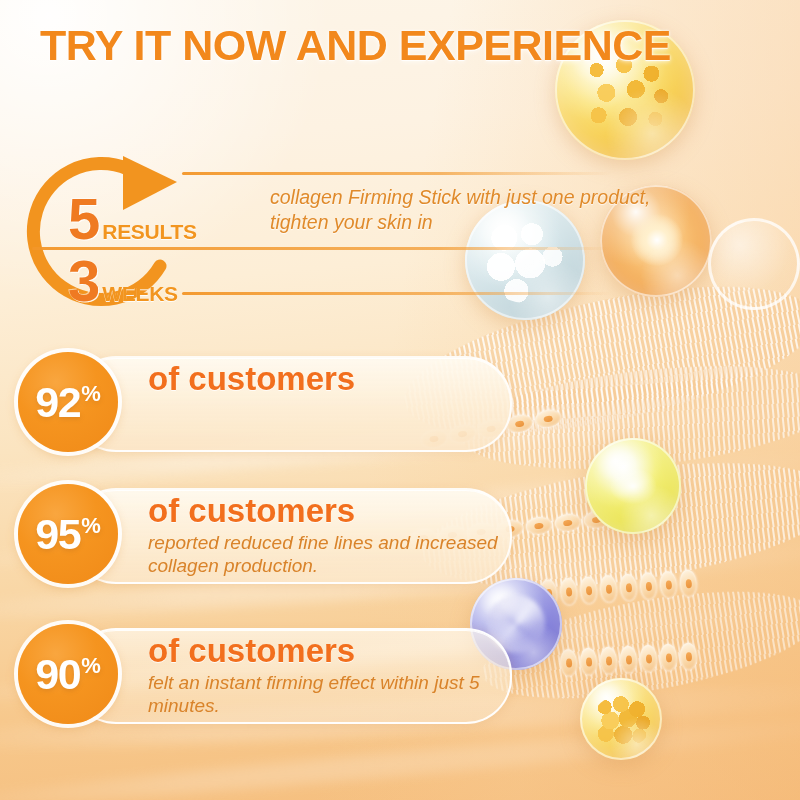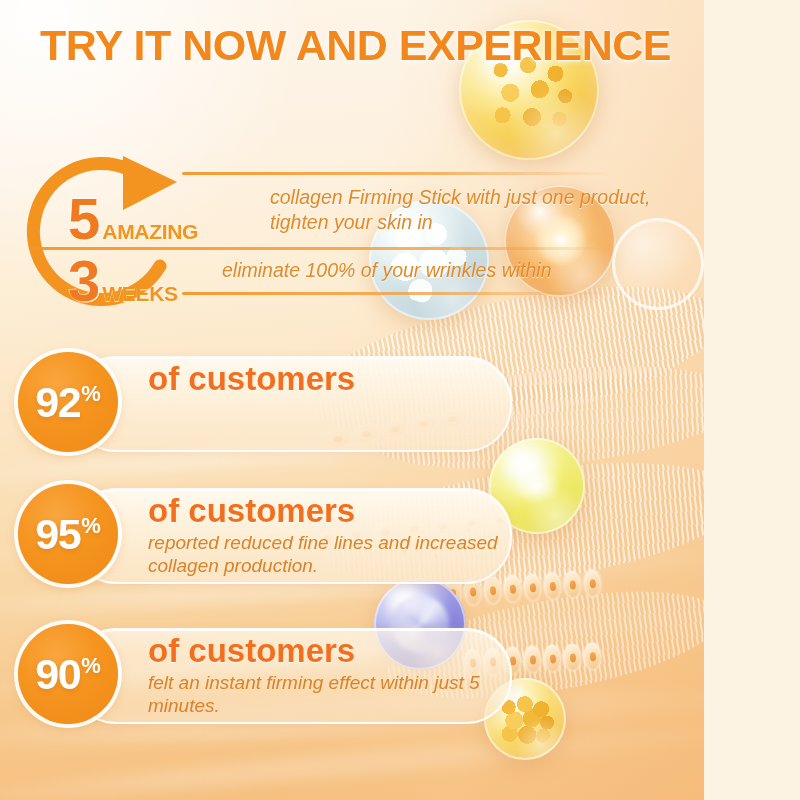--- a/index.html
+++ b/index.html
@@ -3,21 +3,21 @@
 <meta charset="utf-8">
 <title>Collagen Firming Stick Results Infographic</title>
 <style>
   html,body{margin:0;padding:0;}
   body{
     width:800px;height:800px;overflow:hidden;
     font-family:"Liberation Sans","DejaVu Sans",sans-serif;
     background:#fdf3e3;
   }
   #poster{
-    position:relative;width:704px;height:800px;overflow:hidden;
+    position:relative;width:800px;height:800px;overflow:hidden;
     background:
       radial-gradient(circle at 6% 2%, rgba(255,255,255,.95) 0%, rgba(255,255,255,0) 26%),
       linear-gradient(175deg,#fdf5e8 0%,#fdf2e2 18%,#fdeed6 34%,#fbe4c0 52%,#f9d7a6 68%,#f7c88c 83%,#f5bd7c 100%);
   }
   
   .waves{position:absolute;inset:0;pointer-events:none;}
   .wave{position:absolute;left:-12%;width:124%;border-radius:50%;
         background:linear-gradient(90deg,rgba(255,255,255,0) 0%,rgba(255,255,255,.55) 28%,rgba(255,255,255,.62) 62%,rgba(255,255,255,0) 100%);
         filter:blur(6px);opacity:.55;}
   .wv1{top:430px;height:26px;transform:rotate(-5deg);}
@@ -248,30 +248,29 @@
       <path d="M128 36 A 68 68 0 1 0 138 118" fill="none" stroke="#f2941f" stroke-width="13" stroke-linecap="round"></path>
       <polygon points="101,8 155,34 101,62" fill="#f2941f"></polygon>
     </svg>
 
     <div class="divider dv-top"></div>
     <div class="divider dv-mid"></div>
     <div class="divider dv-bot"></div>
 
     <div class="tline t5">
       <span class="bignum">5</span>
-      <span class="unit">AMAZING</span>
+      <span class="unit">RESULTS</span>
     </div>
 
     <div class="tline t3">
       <span class="bignum">3</span>
       <span class="unit">WEEKS</span>
     </div>
 
     <div class="copy c1">collagen Firming Stick with just one product, tighten your skin in</div>
-    <div class="copy c2">eliminate 100% of your wrinkles within</div>
   </div>
 
   <div class="stat s1">
     <div class="pillbody"></div>
     <div class="circle">
       <span class="pct">
         <span class="pctnum">92</span>
         <span class="pctsign">%</span>
       </span>
     </div>

